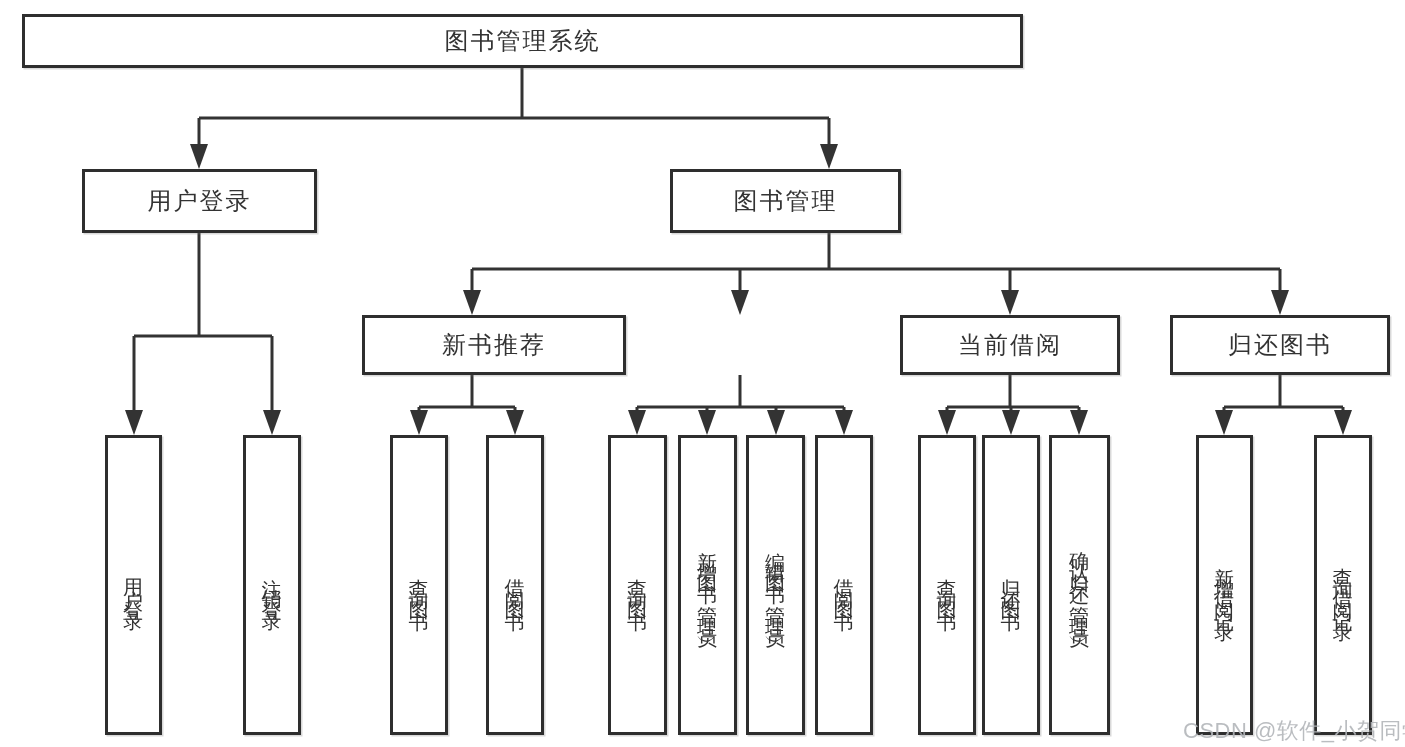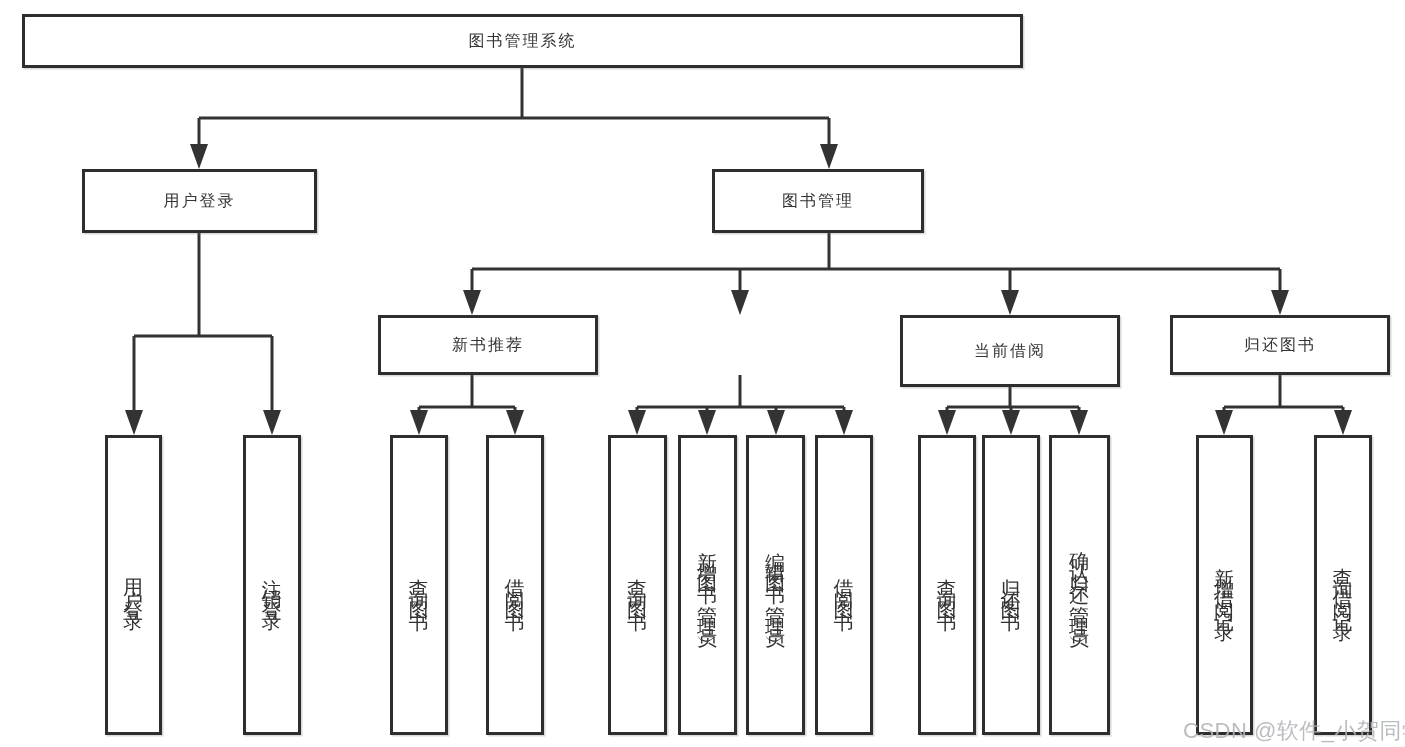--- a/index.html
+++ b/index.html
@@ -21,21 +21,21 @@
     box-sizing: border-box;
     background: #ffffff;
     border: 3px solid var(--box-border, #2e2e2e);
     display: flex;
     align-items: center;
     justify-content: center;
     z-index: 2;
     box-shadow: 1.5px 1.5px 0 rgba(120,120,120,0.28);
   }
   .h-label {
-    font-size: 16px;
+    font-size: 24px;
     letter-spacing: 2px;
     color: var(--text, #333333);
     white-space: nowrap;
   }
   .v-label {
     writing-mode: vertical-rl;
     text-orientation: mixed;
     font-size: 20px;
     letter-spacing: 11px;
     line-height: 1;
@@ -113,28 +113,28 @@
       <polygon points="1334,410 1352,410 1343,435" fill="#333333"></polygon>
     </svg>
 
   <div class="node" style="left:22px;top:14px;width:1001px;height:54px">
     <span class="h-label">图书管理系统</span>
   </div>
 
   <div class="node" style="left:82px;top:169px;width:235px;height:64px">
     <span class="h-label">用户登录</span>
   </div>
-  <div class="node" style="left:712px;top:169px;width:212px;height:64px">
+  <div class="node" style="left:670px;top:169px;width:231px;height:64px">
     <span class="h-label">图书管理</span>
   </div>
 
-  <div class="node" style="left:378px;top:315px;width:220px;height:60px">
+  <div class="node" style="left:362px;top:315px;width:264px;height:60px">
     <span class="h-label">新书推荐</span>
   </div>
-  <div class="node" style="left:900px;top:315px;width:220px;height:72px">
+  <div class="node" style="left:900px;top:315px;width:220px;height:60px">
     <span class="h-label">当前借阅</span>
   </div>
   <div class="node" style="left:1170px;top:315px;width:220px;height:60px">
     <span class="h-label">归还图书</span>
   </div>
 
   <div class="node" style="left:105px;top:435px;width:57px;height:300px">
     <span class="v-label">用户登录</span>
   </div>
   <div class="node" style="left:243px;top:435px;width:58px;height:300px">

